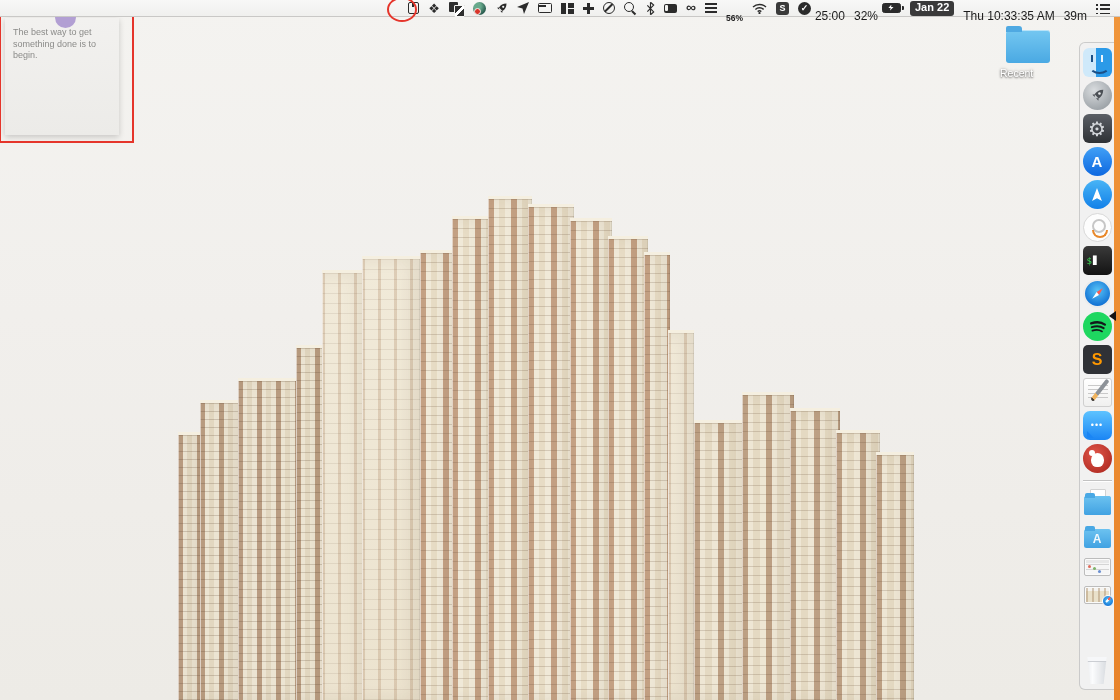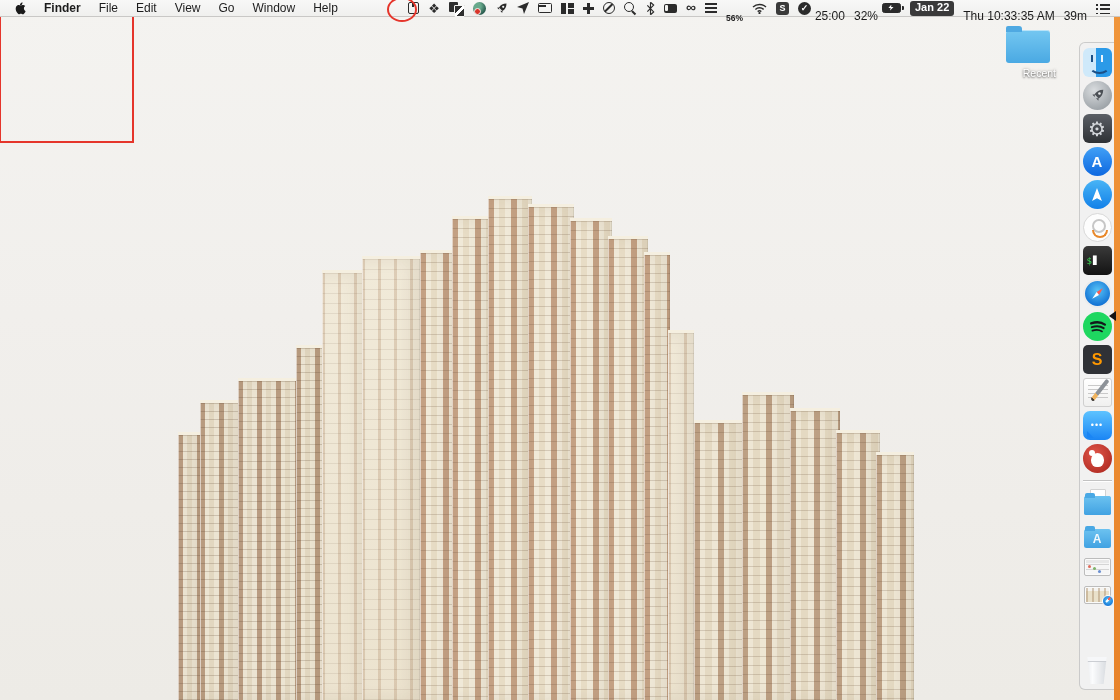--- a/index.html
+++ b/index.html
@@ -120,21 +120,21 @@
               z-index:40; pointer-events:none; }
 
   
   #note { position:absolute; left:5px; top:18px; width:114px; height:117px; z-index:20;
           background:linear-gradient(#f2f1ef,#ecebe8); box-shadow:0 2px 6px rgba(0,0,0,.18); }
   #note .dot { position:absolute; left:50px; top:-11px; width:21px; height:21px; border-radius:50%;
                background:#b29fd3; }
   #note .txt { padding:9px 8px; font-size:9px; line-height:1.3; color:#8b8b89; }
 
   
-  #recent { position:absolute; left:1000px; top:30px; width:56px; z-index:10; text-align:right; cursor:default; }
+  #recent { position:absolute; left:1000px; top:30px; width:56px; z-index:10; text-align:left; cursor:default; }
   #recent .folder { width:44px; height:33px; margin:0 auto; border-radius:3px; position:relative;
                     background:linear-gradient(#74c7f1,#4aa9e3); box-shadow:inset 0 1px 0 rgba(255,255,255,.5); }
   #recent .folder:before { content:""; position:absolute; left:0; top:-4px; width:16px; height:6px;
                     background:#4fa9e2; border-radius:2px 3px 0 0; }
   #recent .lbl { margin-top:4px; font-size:10.5px; color:#fff; text-shadow:0 1px 2px rgba(0,0,0,.55), 0 0 3px rgba(0,0,0,.35); }
 
   
   #dock { position:absolute; left:1079px; top:42px; width:35px; height:648px; z-index:30;
           background:rgba(241,241,241,.93); border:1px solid rgba(0,0,0,.16); border-right:none;
           border-radius:6px 0 0 6px; display:flex; flex-direction:column; align-items:center; gap:4px; padding:5px 0; }
@@ -240,35 +240,20 @@
     <div class="twr bD" style="left:694px;top:420px;width:52px;"></div>
     <div class="twr bD" style="left:742px;top:392px;width:52px;"></div>
     <div class="twr bD" style="left:790px;top:408px;width:50px;"></div>
     <div class="twr bD" style="left:836px;top:430px;width:44px;"></div>
     <div class="twr bD" style="left:876px;top:452px;width:38px;"></div>
   </div>
 
   <div id="orange-strip"></div>
 
   <div id="menubar">
-    <div class="left">
-      <span class="mi">
-        <svg width="12" height="14" viewBox="0 0 12 14" fill="#1a1a1a">
-          <path d="M8.4 1.2c-.7.1-1.5.6-1.9 1.2-.4.5-.7 1.3-.6 2 .8 0 1.6-.4 2-1 .4-.5.7-1.3.5-2.2z"></path>
-          <path d="M9.9 7.4c0-1.5 1.2-2.2 1.3-2.3-.7-1-1.8-1.2-2.2-1.2-1-.1-1.8.5-2.3.5-.5 0-1.2-.5-2-.5-1 0-2 .6-2.5 1.5-1.1 1.9-.3 4.7.8 6.2.5.8 1.1 1.6 1.9 1.6.8 0 1.1-.5 2-.5s1.2.5 2 .5c.8 0 1.4-.7 1.9-1.5.6-.9.8-1.7.8-1.8 0 0-1.6-.6-1.7-2.5z"></path>
-        </svg>
-      </span>
-      <span class="mi app">Finder</span>
-      <span class="mi">File</span>
-      <span class="mi">Edit</span>
-      <span class="mi">View</span>
-      <span class="mi">Go</span>
-      <span class="mi">Window</span>
-      <span class="mi">Help</span>
-    </div>
 
     <div class="right">
       <span class="si">
           <span class="keep-b ic"></span>
         </span>
       <span class="si glyph-drop">❖</span>
       <span class="si">
           <span class="clip ic"></span>
         </span>
       <span class="si">
@@ -340,20 +325,24 @@
       <span class="si stext">39m</span>
       <span class="si">
           <span class="listicon ic"></span>
         </span>
     </div>
   </div>
 
   <div id="red-circle"></div>
   <div id="red-rect"></div>
 
+  <div id="note">
+    <div class="dot"></div>
+    <div class="txt">The best way to get something done is to begin.</div>
+  </div>
 
   <div id="recent">
     <div class="folder"></div>
     <div class="lbl">Recent</div>
   </div>
 
   <div id="dock">
     <div class="dk dk-finder"></div>
     <div class="dk dk-launchpad">
       <svg width="15" height="15" viewBox="0 0 13 13">

